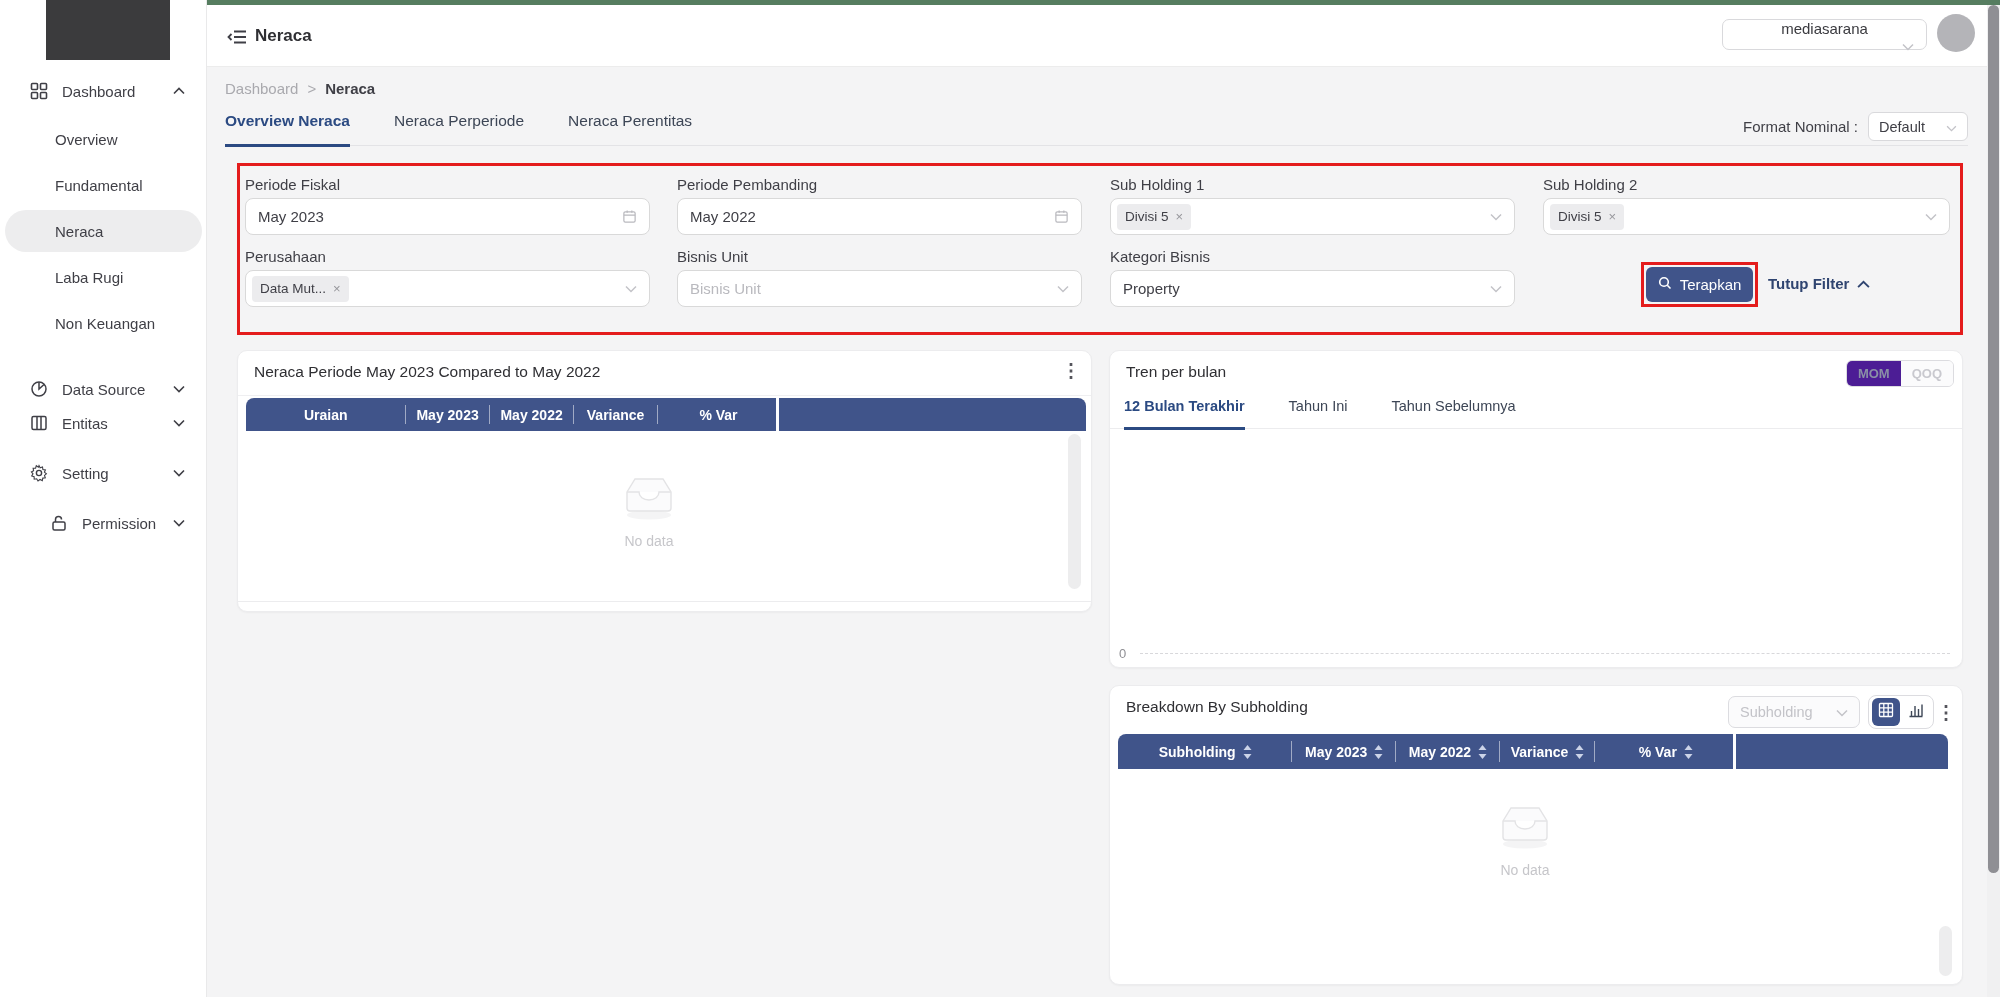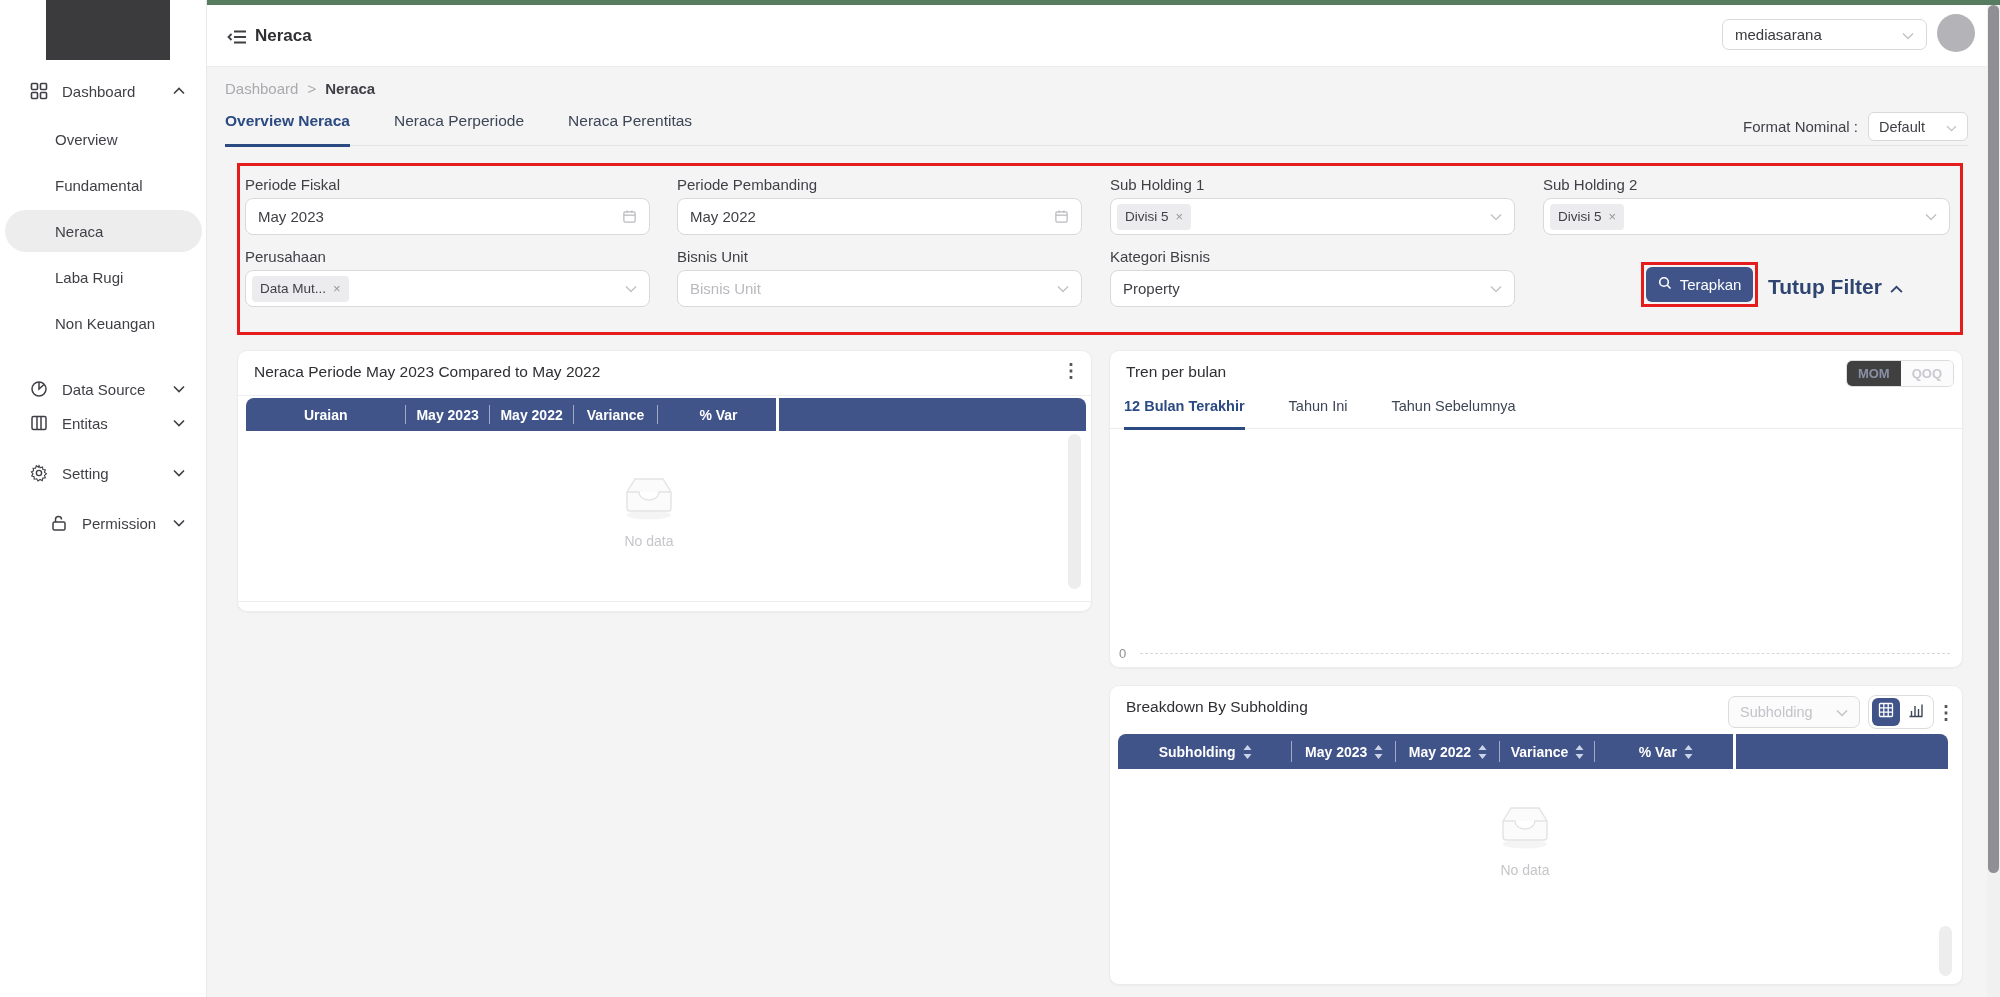--- a/index.html
+++ b/index.html
@@ -15,21 +15,21 @@
   .side-row { position:absolute; left:0; width:207px; height:34px; display:flex; align-items:center; color:#3f3f46; font-size:15px; }
   .side-row .s-icon { width:18px; height:18px; margin-left:30px; margin-right:14px; flex:none; display:flex; align-items:center; justify-content:center; }
   .side-row .s-chev { position:absolute; right:22px; display:flex; }
   .side-sub { position:absolute; left:55px; width:140px; height:34px; display:flex; align-items:center; font-size:15px; color:#3f3f46; }
   .side-pill { position:absolute; left:5px; width:197px; height:42px; background:#ededee; border-radius:21px; }
 
   
   .topbar { position:absolute; left:207px; top:5px; width:1793px; height:62px; background:#fff; border-bottom:1px solid #ececec; z-index:2; }
   .page-title { position:absolute; left:48px; top:21px; font-size:17px; font-weight:bold; color:#2f2f33; }
   .fold-icon { position:absolute; left:20px; top:23px; }
-  .tenant-select { position:absolute; right:73px; top:14px; width:205px; height:31px; border:1px solid #d9d9dc; border-radius:7px; background:#fff; display:flex; align-items:center; padding:0 12px; font-size:15px; color:#3a3a3f; }
+  .tenant-select { position:absolute; right:73px; top:14px; width:205px; height:31px; border:1px solid #d9d9dc; border-radius:7px; background:#fff; display:flex; align-items:center; padding:0 12px; font-size:15px; color:#3a3a3f;flex-direction:column; }
   .tenant-select .chev { margin-left:auto; }
   .avatar { position:absolute; right:25px; top:9px; width:38px; height:38px; border-radius:50%; background:#b4b4b8; }
 
   
   .breadcrumb { position:absolute; left:225px; top:80px; font-size:15px; color:#a9a9ae; display:flex; gap:9px; }
   .breadcrumb .current { color:#3f3f46; font-weight:600; }
   .tabs-row { position:absolute; left:225px; top:112px; width:1743px; height:34px; border-bottom:1px solid #e3e3e6; display:flex; gap:44px; }
   .tab { font-size:15.5px; color:#3d4656; font-weight:500; padding-bottom:12px; position:relative; }
   .tab.active { color:#2b4a82; font-weight:bold; }
   .tab.active:after { content:""; position:absolute; left:0; right:0; bottom:-2px; height:3px; background:#2b4a82; }
@@ -42,21 +42,21 @@
   .anno-btn { position:absolute; left:1641px; top:262px; width:117px; height:45px; border:3px solid #e41c1c; z-index:6; pointer-events:none; }
 
   
   .f-label { position:absolute; font-size:15px; color:#3f3f46; }
   .f-input { position:absolute; width:405px; height:37px; background:#fff; border:1px solid #d9d9d9; border-radius:8px; display:flex; align-items:center; padding:0 12px; font-size:15px; color:#3f3f46; }
   .f-input .right-ic { margin-left:auto; display:flex; }
   .f-input.ph { color:#b9b9be; }
   .tag { background:#ececee; border-radius:4px; height:26px; display:flex; align-items:center; padding:0 8px; font-size:13.5px; color:#3f3f46; gap:7px; }
   .tag .x { color:#96969b; font-size:13px; }
   .apply-btn { position:absolute; left:1646px; top:267px; width:107px; height:35px; background:#40548a; border-radius:6px; color:#fff; font-size:15px; display:flex; align-items:center; justify-content:center; gap:8px; }
-  .close-filter { position:absolute; left:1768px; top:275px; font-size:21px; font-weight:600; color:#2f4470; display:flex; align-items:center; gap:8px; }
+  .close-filter { position:absolute; left:1768px; top:275px; font-size:15px; font-weight:600; color:#2f4470; display:flex; align-items:center; gap:8px; }
 
   
   .card { position:absolute; background:#fff; border:1px solid #ececee; border-radius:10px; box-shadow:0 1px 2px rgba(0,0,0,0.04); }
   .card-title { position:absolute; left:16px; top:12px; font-size:15.5px; font-weight:normal; color:#2f2f33; }
   .kebab { position:absolute; width:20px; text-align:center; font-size:19px; font-weight:bold; color:#55555c; letter-spacing:0; line-height:1; }
   .title-divider { position:absolute; left:0; right:0; top:44px; border-top:1px solid #efeff1; }
 
   
   .thead { position:absolute; background:#40548a; display:flex; align-items:stretch; color:#fff; font-size:14px; font-weight:600; border-radius:8px 8px 0 0; overflow:hidden;justify-content:space-between; }
   .th { display:flex; align-items:center; justify-content:center; gap:7px; position:relative; }
@@ -67,21 +67,21 @@
   .empty { position:absolute; display:flex; flex-direction:column; align-items:center; gap:8px; }
   .empty .txt { font-size:14px; color:#c6c6ca; }
 
   
   .tren-tabs { position:absolute; left:0; right:0; top:44px; height:34px; border-bottom:1px solid #ececee; display:flex; gap:44px; padding-left:14px; }
   .tren-tab { font-size:14.5px; color:#3d4656; font-weight:500; padding-top:3px; position:relative; }
   .tren-tab.active { color:#2b4a82; font-weight:bold; }
   .tren-tab.active:after { content:""; position:absolute; left:0; right:0; bottom:-2px; height:3px; background:#2b4a82; }
   .seg-group { position:absolute; right:8px; top:9px; display:flex; border:1px solid #dcdce0; border-radius:6px; overflow:hidden; }
   .seg { height:25px; padding:0 11px; display:flex; align-items:center; font-size:13px; font-weight:600; }
-  .seg.on { background:#404040; color:#8a90a6; }
+  .seg.on { background:#4c1d95; color:#8a90a6; }
   .seg.off { background:#fbfbfc; color:#c9c9cf; }
   .zero-line { position:absolute; left:30px; right:12px; top:302px; border-top:1px dashed #d8d8db; }
   .zero-label { position:absolute; left:9px; top:295px; font-size:13px; color:#8f8f94; }
 
   
   .bd-select { position:absolute; right:102px; top:10px; width:132px; height:32px; border:1px solid #dcdce0; border-radius:7px; background:#fbfbfc; display:flex; align-items:center; padding:0 11px; font-size:14.5px; color:#c3c3c8; }
   .bd-select .chev { margin-left:auto; }
   .toggle-group { position:absolute; right:28px; top:9px; width:66px; height:34px; border:1px solid #dcdce0; border-radius:8px; background:#fff; display:flex; align-items:center; justify-content:space-between; padding:3px; }
   .tg-btn { width:28px; height:28px; border-radius:6px; display:flex; align-items:center; justify-content:center; }
   .tg-btn.on { background:#40548a; }

